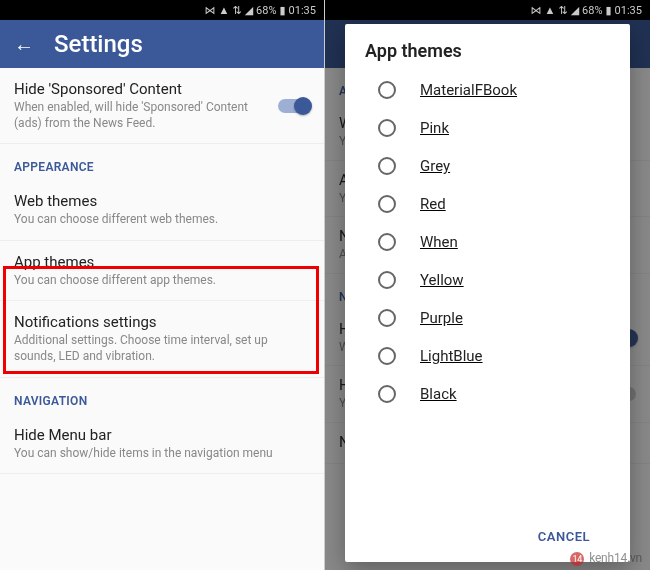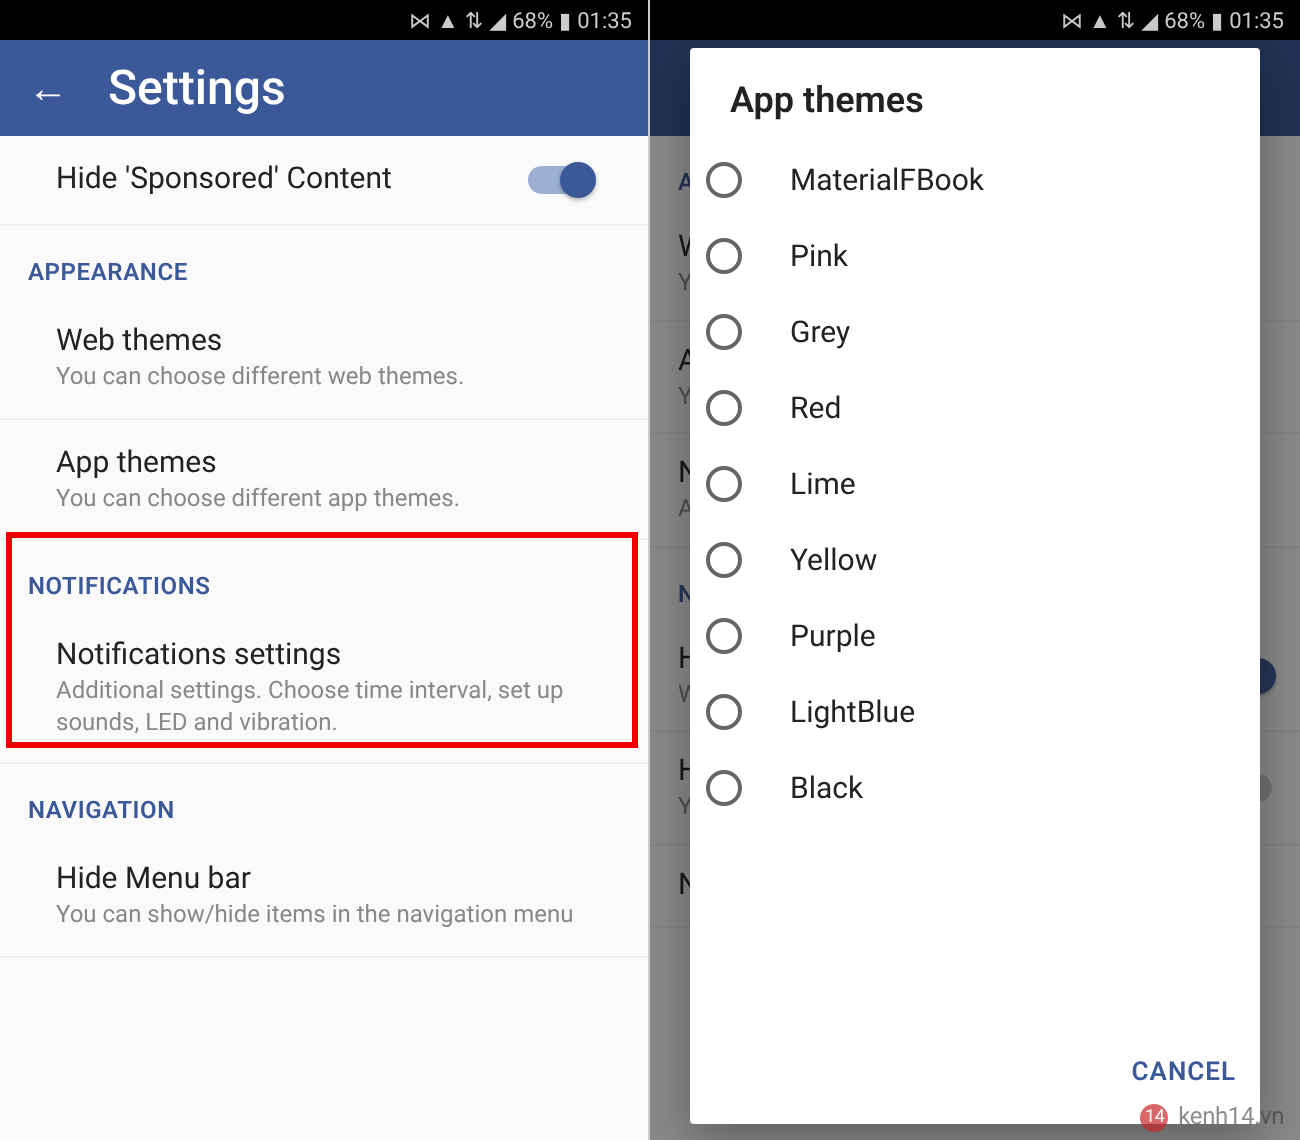--- a/index.html
+++ b/index.html
@@ -10,21 +10,21 @@
     .screen-right { }
     
     .status-bar { height: 20px; background: #000; color: #ccc; display: flex; justify-content: flex-end; align-items: center; padding: 0 8px; font-size: 11px; gap: 3px; }
     
     .app-bar { height: 48px; background: #3b5998; color: #fff; display: flex; align-items: center; padding: 0 14px; }
     .app-bar .back-icon { margin-right: 20px; font-size: 20px; }
     .app-bar .title { font-size: 24px; font-weight: 500; }
     
     .content { background: #fafafa; }
     
-    .setting-item { padding: 12px 28px; border-bottom: 1px solid #eee; position: relative; }
+    .setting-item { padding: 12px 14px; border-bottom: 1px solid #eee; position: relative; }
     .setting-item.with-toggle { display: flex; align-items: center; justify-content: space-between; gap: 10px; }
     .setting-item .text { flex: 1; }
     .setting-title { font-size: 15px; color: #222; margin-bottom: 2px; }
     .setting-sub { font-size: 12px; color: #888; line-height: 1.3; }
     
     .section-header { font-size: 12px; font-weight: 600; color: #3b5998; padding: 16px 14px 6px; letter-spacing: 0.3px; }
     
     .toggle { width: 32px; height: 14px; border-radius: 7px; position: relative; flex-shrink: 0; }
     .toggle.on { background: #9db0d4; }
     .toggle.off { background: #ccc; }
@@ -34,25 +34,25 @@
     
     .highlight-box { position: absolute; border: 3px solid #ee0000; pointer-events: none; }
     
     
     .scrim { position: absolute; top: 20px; left: 0; right: 0; bottom: 0; background: rgba(0,0,0,0.45); }
     .bg-content { position: absolute; top: 68px; left: 0; right: 0; opacity: 0.95; }
     .bg-content .setting-item { padding: 10px 14px; }
     
     .dialog { position: absolute; top: 24px; left: 20px; right: 20px; bottom: 8px; background: #fff; border-radius: 2px; box-shadow: 0 8px 24px rgba(0,0,0,0.3); display: flex; flex-direction: column; }
     .dialog-title { font-size: 18px; font-weight: 600; color: #222; padding: 16px 20px 10px; }
-    .dialog-body { flex: 1; overflow-y: auto; padding: 0 8px; }
+    .dialog-body { flex: 1; overflow-y: auto; padding: 0 33px; text-decoration: underline; }
     .radio-item { display: flex; align-items: center; padding: 10px 0; cursor: pointer; }
     .radio-circle { width: 18px; height: 18px; border: 2px solid #666; border-radius: 50%; margin-right: 24px; flex-shrink: 0; }
     .radio-label { font-size: 15px; color: #222; }
-    .dialog-actions { padding: 10px 2px 12px; text-align: right; }
+    .dialog-actions { padding: 10px 30px 12px; text-align: right; }
     .dialog-btn { color: #3b5998; font-size: 13px; font-weight: 600; letter-spacing: 0.5px; padding: 6px 10px; background: none; border: none; cursor: pointer; }
     
     .watermark { position: absolute; bottom: 4px; right: 8px; color: rgba(50,50,50,0.55); font-size: 12px; font-weight: 400; pointer-events: none; letter-spacing: -0.2px; }
     .watermark-badge { display:inline-block; width:14px; height:14px; border-radius:50%; background: rgba(200,40,40,0.7); color:#fff; font-size:9px; line-height:14px; text-align:center; margin-right:2px; vertical-align:middle;}
   </style>
 </head>
 <body>
 
 <div class="screen screen-left">
   <div class="status-bar">
@@ -67,40 +67,40 @@
 
   <div class="app-bar">
     <span class="back-icon">←</span>
     <span class="title">Settings</span>
   </div>
 
   <div class="content">
     <div class="setting-item with-toggle">
       <div class="text">
         <div class="setting-title">Hide 'Sponsored' Content</div>
+        <div class="setting-sub">When enabled, will hide 'Sponsored' Content (ads) from the News Feed.</div>
       </div>
       <div class="toggle on">
           <div class="toggle-knob"></div>
         </div>
     </div>
 
 
     <div class="section-header">APPEARANCE</div>
 
     <div class="setting-item">
       <div class="setting-title">Web themes</div>
       <div class="setting-sub">You can choose different web themes.</div>
     </div>
 
     <div class="setting-item">
       <div class="setting-title">App themes</div>
       <div class="setting-sub">You can choose different app themes.</div>
     </div>
 
-    <div class="section-header">NOTIFICATIONS</div>
 
     <div class="setting-item">
       <div class="setting-title">Notifications settings</div>
       <div class="setting-sub">Additional settings. Choose time interval, set up sounds, LED and vibration.</div>
     </div>
 
     <div class="section-header">NAVIGATION</div>
 
     <div class="setting-item">
       <div class="setting-title">Hide Menu bar</div>
@@ -178,21 +178,21 @@
       <div class="radio-item">
           <span class="radio-circle"></span>
           <span class="radio-label">Grey</span>
         </div>
       <div class="radio-item">
           <span class="radio-circle"></span>
           <span class="radio-label">Red</span>
         </div>
       <div class="radio-item">
           <span class="radio-circle"></span>
-          <span class="radio-label">Lime</span>
+          <span class="radio-label">When</span>
         </div>
       <div class="radio-item">
           <span class="radio-circle"></span>
           <span class="radio-label">Yellow</span>
         </div>
       <div class="radio-item">
           <span class="radio-circle"></span>
           <span class="radio-label">Purple</span>
         </div>
       <div class="radio-item">

